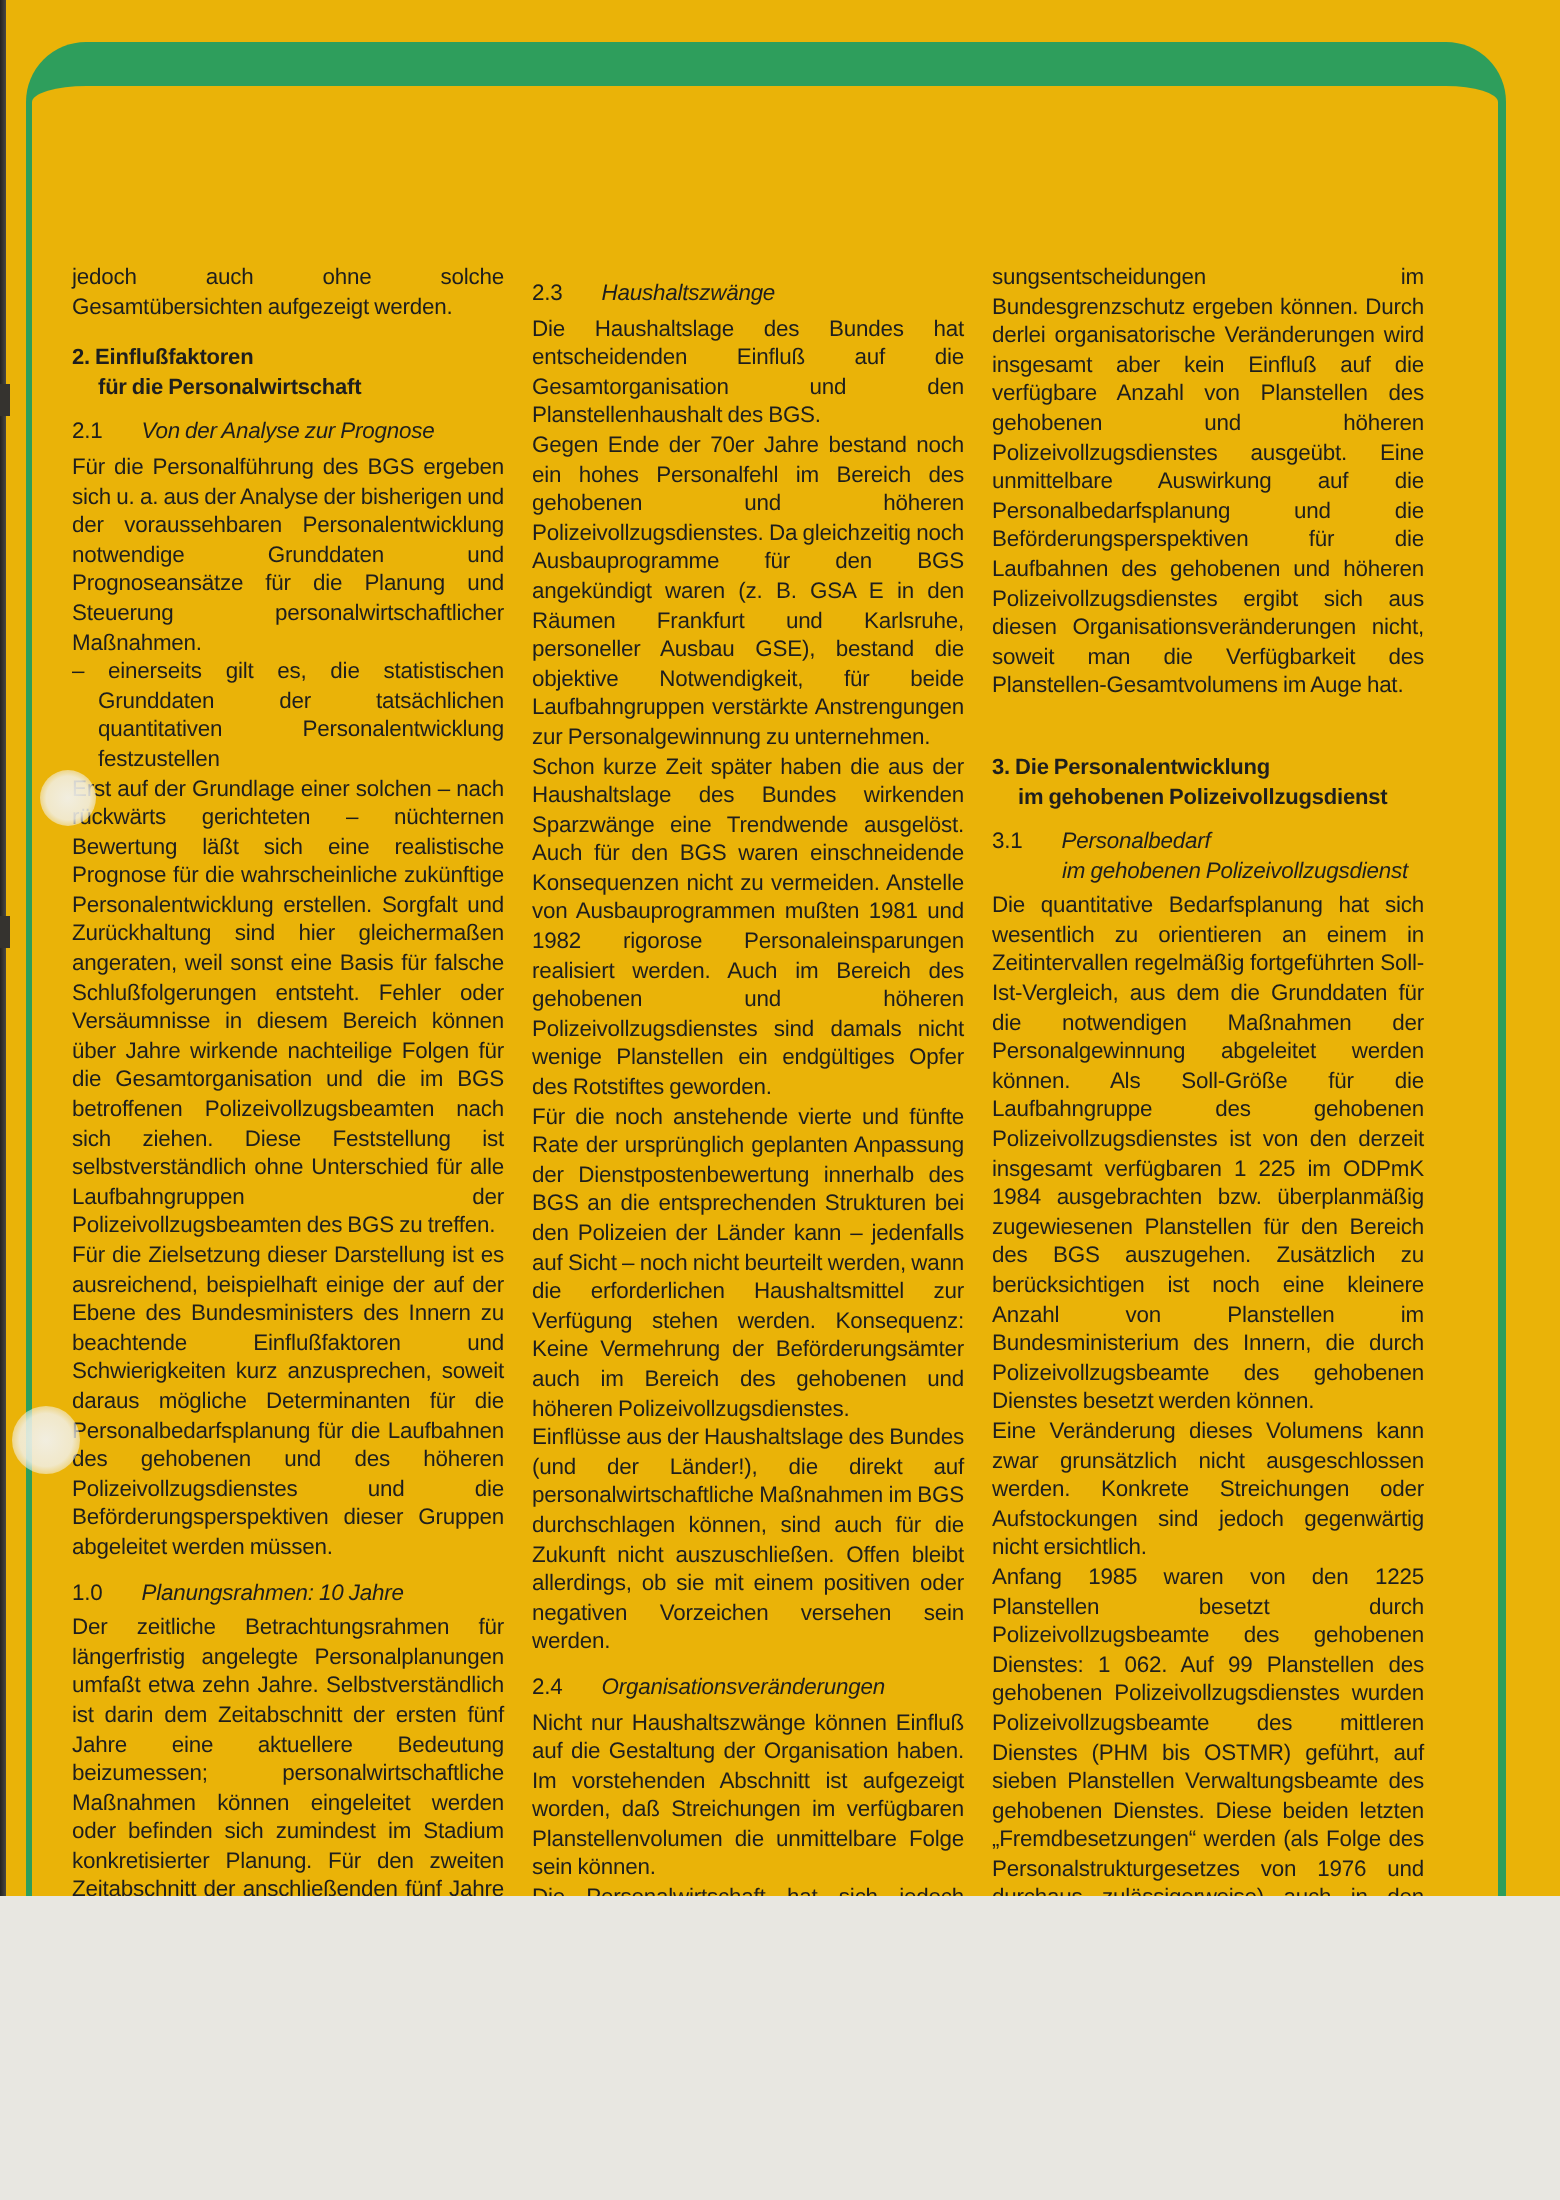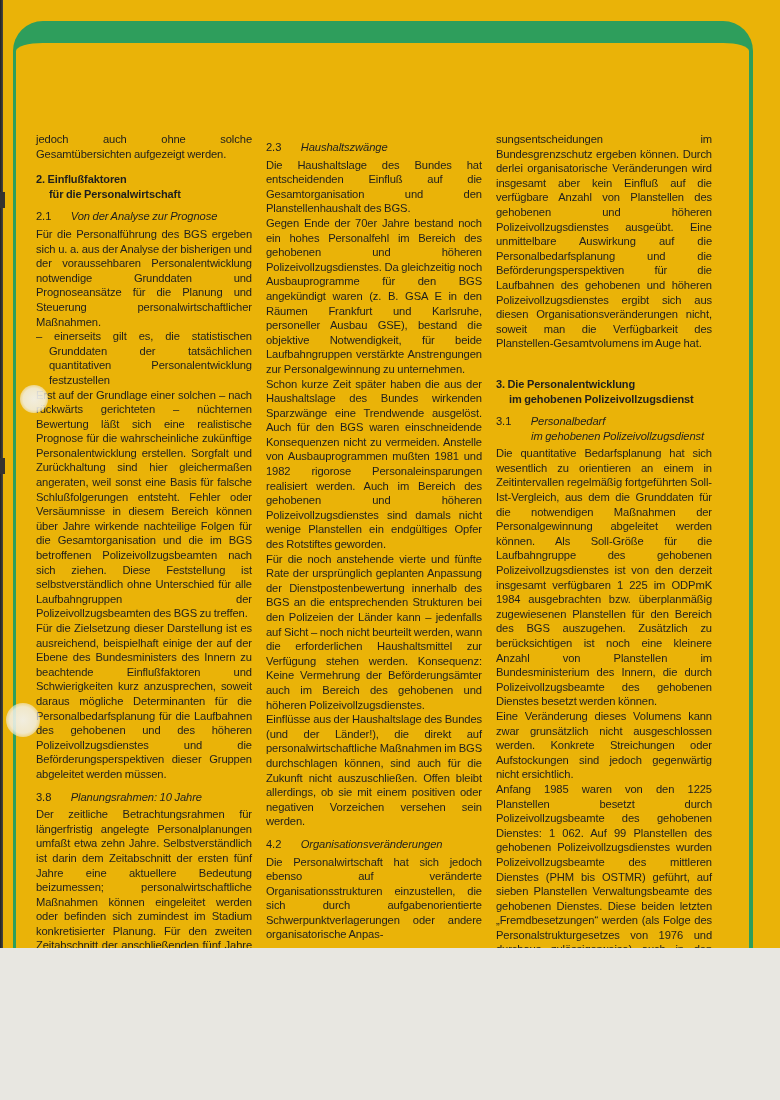--- a/index.html
+++ b/index.html
@@ -117,36 +117,37 @@
           <div class="cont">für die Personalwirtschaft</div>
         </div>
         <div class="blk h3">
           <div><span>2.1 </span><span class="ital">Von der Analyse zur Prognose</span></div>
         </div>
         <div class="blk p">Für die Personalführung des BGS ergeben sich u. a. aus der Analyse der bisherigen und der voraussehbaren Personalentwicklung notwendige Grunddaten und Prognoseansätze für die Planung und Steuerung personalwirtschaftlicher Maßnahmen.</div>
         <div class="blk li">– einerseits gilt es, die statistischen Grunddaten der tatsächlichen quantitativen Personalentwicklung festzustellen</div>
         <div class="blk p">Erst auf der Grundlage einer solchen – nach rückwärts gerichteten – nüchternen Bewertung läßt sich eine realistische Prognose für die wahrscheinliche zukünftige Personalentwicklung erstellen. Sorgfalt und Zurückhaltung sind hier gleichermaßen angeraten, weil sonst eine Basis für falsche Schlußfolgerungen entsteht. Fehler oder Versäumnisse in diesem Bereich können über Jahre wirkende nachteilige Folgen für die Gesamtorganisation und die im BGS betroffenen Polizeivollzugsbeamten nach sich ziehen. Diese Feststellung ist selbstverständlich ohne Unterschied für alle Laufbahngruppen der Polizeivollzugsbeamten des BGS zu treffen.</div>
         <div class="blk p">Für die Zielsetzung dieser Darstellung ist es ausreichend, beispielhaft einige der auf der Ebene des Bundesministers des Innern zu beachtende Einflußfaktoren und Schwierigkeiten kurz anzusprechen, soweit daraus mögliche Determinanten für die Personalbedarfsplanung für die Laufbahnen des gehobenen und des höheren Polizeivollzugsdienstes und die Beförderungsperspektiven dieser Gruppen abgeleitet werden müssen.</div>
         <div class="blk h3">
-          <div><span>3.8 </span><span class="ital">Planungsrahmen: 10 Jahre</span></div>
+          <div><span>1.0 </span><span class="ital">Planungsrahmen: 10 Jahre</span></div>
         </div>
         <div class="blk p">Der zeitliche Betrachtungsrahmen für längerfristig angelegte Personalplanungen umfaßt etwa zehn Jahre. Selbstverständlich ist darin dem Zeitabschnitt der ersten fünf Jahre eine aktuellere Bedeutung beizumessen; personalwirtschaftliche Maßnahmen können eingeleitet werden oder befinden sich zumindest im Stadium konkretisierter Planung. Für den zweiten Zeitabschnitt der anschließenden fünf Jahre können vorerst nur aktualisierte Progno-</div>
       </div>
     <div class="col">
         <div class="blk h3">
           <div><span>2.3 </span><span class="ital">Haushaltszwänge</span></div>
         </div>
         <div class="blk p">Die Haushaltslage des Bundes hat entscheidenden Einfluß auf die Gesamtorganisation und den Planstellenhaushalt des BGS.</div>
         <div class="blk p">Gegen Ende der 70er Jahre bestand noch ein hohes Personalfehl im Bereich des gehobenen und höheren Polizeivollzugsdienstes. Da gleichzeitig noch Ausbauprogramme für den BGS angekündigt waren (z. B. GSA E in den Räumen Frankfurt und Karlsruhe, personeller Ausbau GSE), bestand die objektive Notwendigkeit, für beide Laufbahngruppen verstärkte Anstrengungen zur Personalgewinnung zu unternehmen.</div>
         <div class="blk p">Schon kurze Zeit später haben die aus der Haushaltslage des Bundes wirkenden Sparzwänge eine Trendwende ausgelöst. Auch für den BGS waren einschneidende Konsequenzen nicht zu vermeiden. Anstelle von Ausbauprogrammen mußten 1981 und 1982 rigorose Personaleinsparungen realisiert werden. Auch im Bereich des gehobenen und höheren Polizeivollzugsdienstes sind damals nicht wenige Planstellen ein endgültiges Opfer des Rotstiftes geworden.</div>
         <div class="blk p">Für die noch anstehende vierte und fünfte Rate der ursprünglich geplanten Anpassung der Dienstpostenbewertung innerhalb des BGS an die entsprechenden Strukturen bei den Polizeien der Länder kann – jedenfalls auf Sicht – noch nicht beurteilt werden, wann die erforderlichen Haushaltsmittel zur Verfügung stehen werden. Konsequenz: Keine Vermehrung der Beförderungsämter auch im Bereich des gehobenen und höheren Polizeivollzugsdienstes.</div>
         <div class="blk p">Einflüsse aus der Haushaltslage des Bundes (und der Länder!), die direkt auf personalwirtschaftliche Maßnahmen im BGS durchschlagen können, sind auch für die Zukunft nicht auszuschließen. Offen bleibt allerdings, ob sie mit einem positiven oder negativen Vorzeichen versehen sein werden.</div>
         <div class="blk h3">
-          <div><span>4.2 </span><span class="ital">Organisationsveränderungen</span></div>
+          <div><span>2.4 </span><span class="ital">Organisationsveränderungen</span></div>
         </div>
+        <div class="blk p">Nicht nur Haushaltszwänge können Einfluß auf die Gestaltung der Organisation haben. Im vorstehenden Abschnitt ist aufgezeigt worden, daß Streichungen im verfügbaren Planstellenvolumen die unmittelbare Folge sein können.</div>
         <div class="blk p">Die Personalwirtschaft hat sich jedoch ebenso auf veränderte Organisationsstrukturen einzustellen, die sich durch aufgabenorientierte Schwerpunktverlagerungen oder andere organisatorische Anpas-</div>
       </div>
     <div class="col">
         <div class="blk p">sungsentscheidungen im Bundesgrenzschutz ergeben können. Durch derlei organisatorische Veränderungen wird insgesamt aber kein Einfluß auf die verfügbare Anzahl von Planstellen des gehobenen und höheren Polizeivollzugsdienstes ausgeübt. Eine unmittelbare Auswirkung auf die Personalbedarfsplanung und die Beförderungsperspektiven für die Laufbahnen des gehobenen und höheren Polizeivollzugsdienstes ergibt sich aus diesen Organisationsveränderungen nicht, soweit man die Verfügbarkeit des Planstellen-Gesamtvolumens im Auge hat.</div>
         <div class="blk h2 sp-lg">
           <div>3. Die Personalentwicklung</div>
           <div class="cont">im gehobenen Polizeivollzugsdienst</div>
         </div>
         <div class="blk h3">
           <div><span>3.1 </span><span class="ital">Personalbedarf</span></div>

